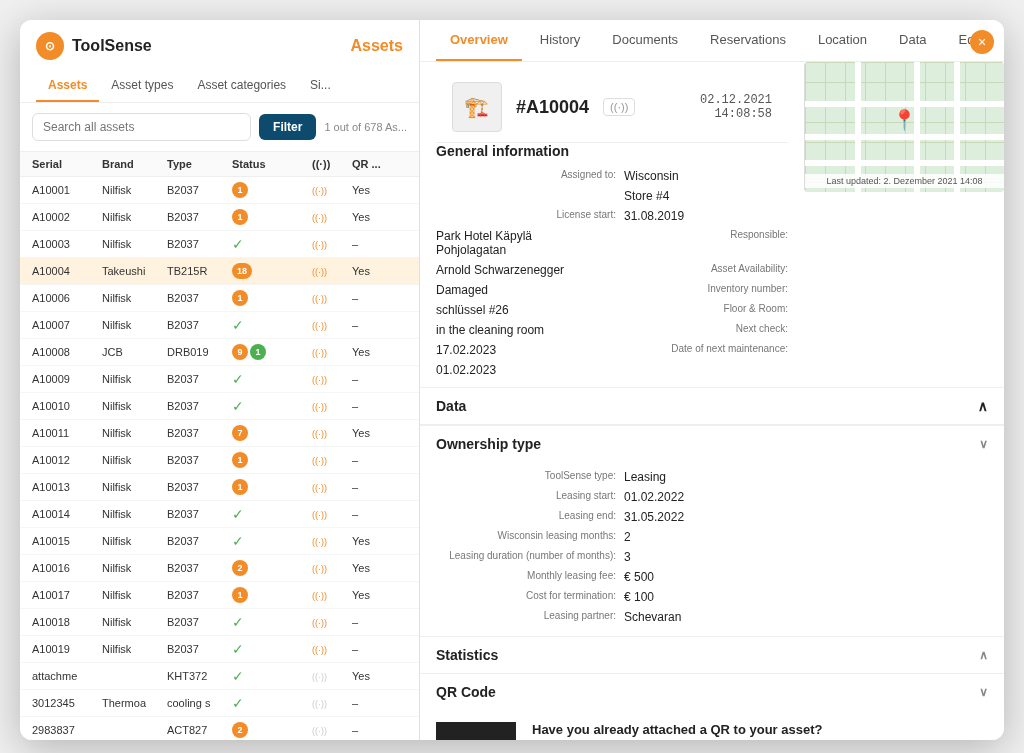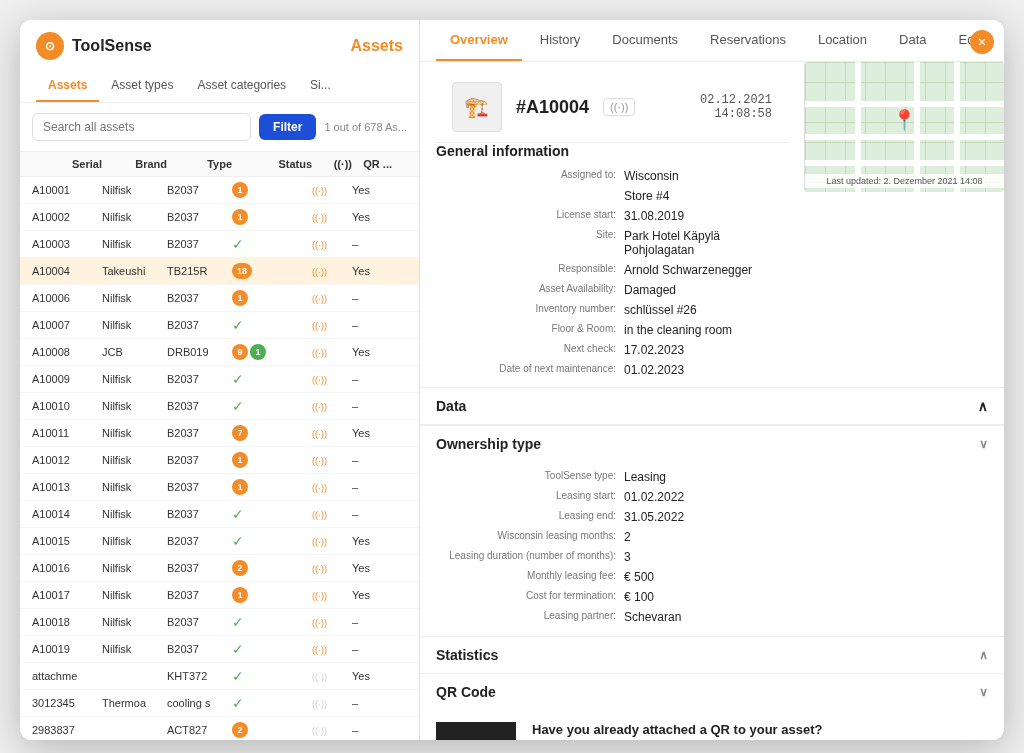--- a/index.html
+++ b/index.html
@@ -99,41 +99,40 @@
     .search-input {
       flex: 1;
       border: 1px solid #ddd;
       border-radius: 6px;
       padding: 6px 10px;
       font-size: 12px;
       color: #999;
       outline: none;
     }
     .filter-btn {
-      background: #1d4ed8;
+      background: #0c4a6e;
       color: white;
       border: none;
       border-radius: 6px;
       padding: 6px 14px;
       font-size: 12px;
       font-weight: 600;
       cursor: pointer;
     }
     .result-count {
       font-size: 11px;
       color: #888;
       white-space: nowrap;
     }
     .table-header {
       display: grid;
       grid-template-columns: 70px 65px 65px 80px 40px 40px;
       padding: 6px 12px;
       background: #fafafa;
       border-bottom: 1px solid #eee;
-      text-align: right;
     }
     .th {
       font-size: 11px;
       font-weight: 700;
       color: #333;
     }
     .table-body {
       overflow-y: auto;
       flex: 1;
     }
@@ -619,21 +618,20 @@
           <div class="info-grid">
             <span class="info-label">Assigned to:</span>
             <span class="info-value">Wisconsin</span>
 
             <span class="info-label"></span>
             <span class="info-value">Store #4</span>
 
             <span class="info-label">License start:</span>
             <span class="info-value">31.08.2019</span>
 
-            <span class="info-label">Site:</span>
             <span class="info-value">Park Hotel Käpylä<br>Pohjolagatan</span>
 
             <span class="info-label">Responsible:</span>
             <span class="info-value">Arnold Schwarzenegger</span>
 
             <span class="info-label">Asset Availability:</span>
             <span class="info-value">Damaged</span>
 
             <span class="info-label">Inventory number:</span>
             <span class="info-value">schlüssel #26</span>

